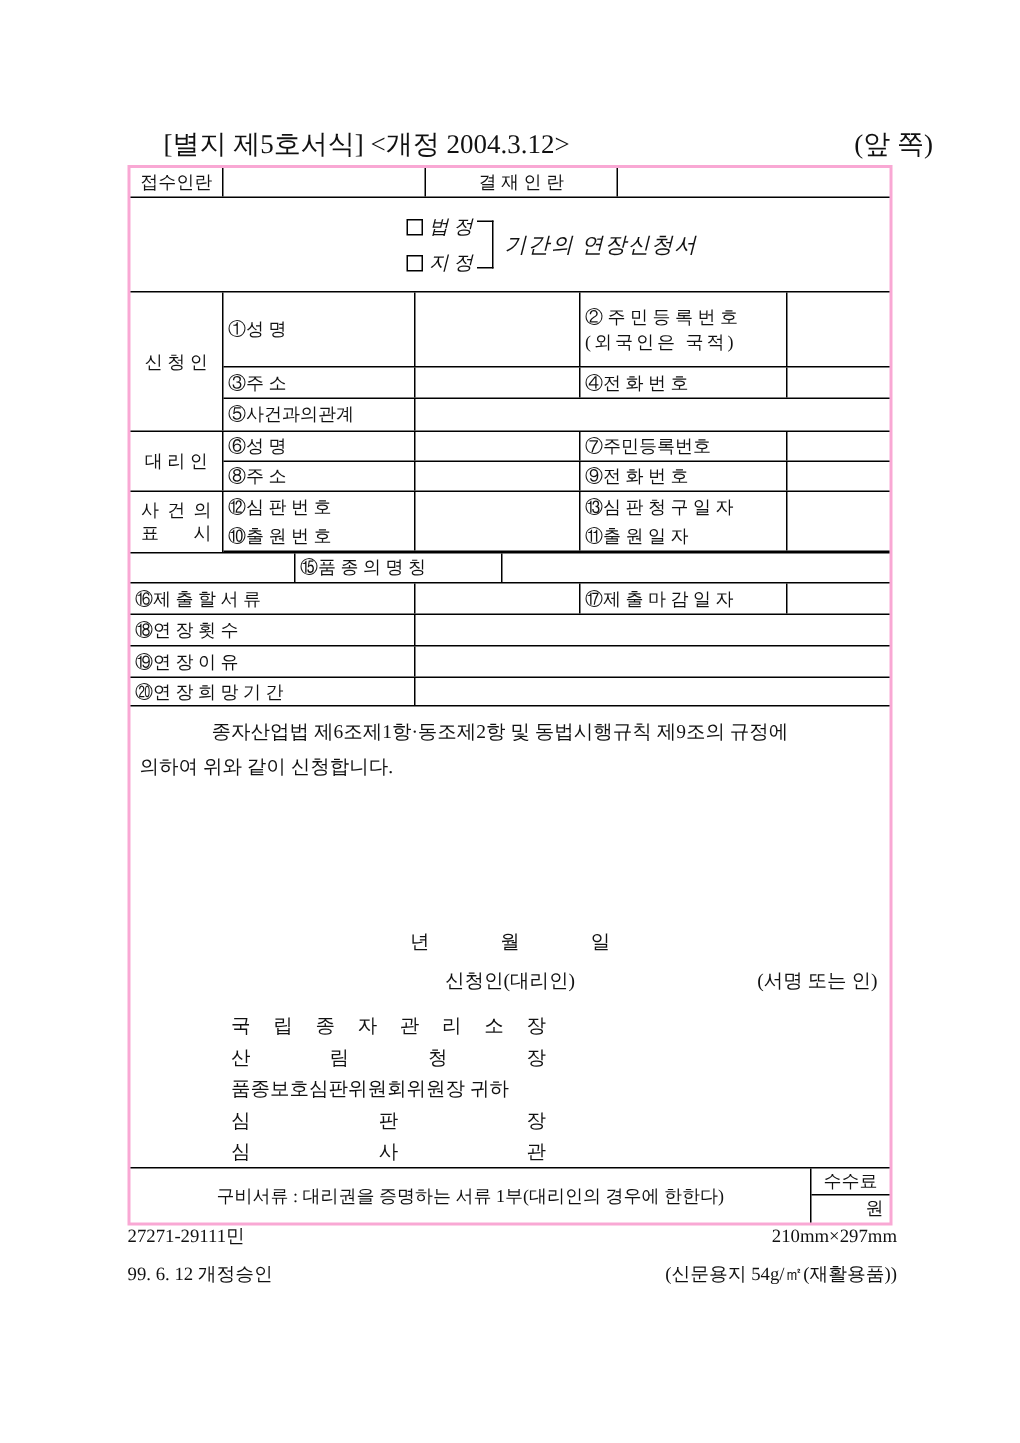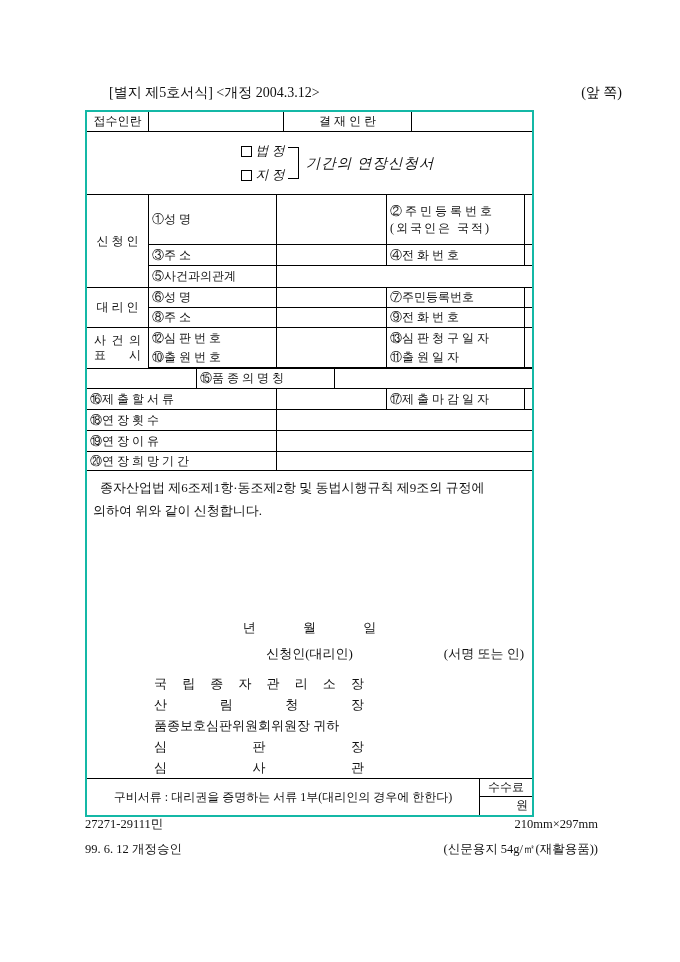--- a/index.html
+++ b/index.html
@@ -1,20 +1,20 @@
 <!DOCTYPE html>
 <html><head>
 <meta charset="utf-8">
 <style>
   html,body{margin:0;padding:0;background:#fff;}
   .sheet{position:relative;width:680px;height:962px;background:#fff;
          font-family:"Liberation Serif","DejaVu Serif",serif;color:#111;font-size:12px;}
   .topline{position:absolute;left:85px;top:84px;width:513px;display:flex;
-           justify-content:space-between;font-size:14px;padding-left:24px;}
-  .tbl{position:absolute;left:85px;top:110px;width:449px;border:2px solid #14b8a6;box-sizing:border-box;}
+           justify-content:space-between;font-size:18px;padding-left:24px;}
+  .tbl{position:absolute;left:85px;top:110px;width:510px;border:2px solid #f9a8d4;box-sizing:border-box;}
   .r{display:flex;box-sizing:border-box;}
   .c{box-sizing:border-box;border-right:1px solid #000;display:flex;align-items:center;
      padding:0 3px;overflow:hidden;white-space:nowrap;}
   .c.last{border-right:none;}
   .bb{border-bottom:1px solid #000;}
   .center{justify-content:center;text-align:center;}
   .stack{display:flex;flex-direction:column;flex:1;box-sizing:border-box;}
   .g{justify-content:center;text-align:left;}
   .gv{flex-direction:column;justify-content:center;align-items:stretch;line-height:15px;}
   .gv span{display:block;text-align:justify;text-align-last:justify;padding:0 4px;}
@@ -29,21 +29,21 @@
   .titlewrap{display:flex;align-items:center;transform:translateX(28px);}
   .opts{display:flex;flex-direction:column;gap:6px;}
   .opt{display:flex;align-items:center;font-size:13px;}
   .box{display:inline-block;width:9px;height:9px;border:1px solid #000;margin-right:4px;flex:none;}
   .bracket{width:10px;height:30px;border-top:1px solid #000;border-right:1px solid #000;
            border-bottom:1px solid #000;margin:0 7px 0 3px;flex:none;}
   .bigtitle{font-size:14.5px;letter-spacing:1px;}
   
   .sigcell{position:relative;height:307px;font-size:13px;}
   .stmt{position:absolute;left:6px;top:5px;right:6px;line-height:23px;}
-  .stmt .l1{text-indent:7px;}
+  .stmt .l1{text-indent:7px;margin-left:41px;}
   .dateline{position:absolute;left:0;right:0;top:148px;text-align:center;}
   .dateline span{margin:0 22px;}
   .appline{position:absolute;left:0;right:0;top:174px;text-align:center;}
   .signote{position:absolute;right:8px;top:174px;}
   .addr{position:absolute;left:38px;top:202px;line-height:21px;margin-left:29px;}
   .addr .line{display:block;}
   .addr .just{width:210px;text-align:justify;text-align-last:justify;}
   
   .attrow{height:36px;}
   .attcell{flex:1;border-right:1px solid #000;display:flex;align-items:center;

